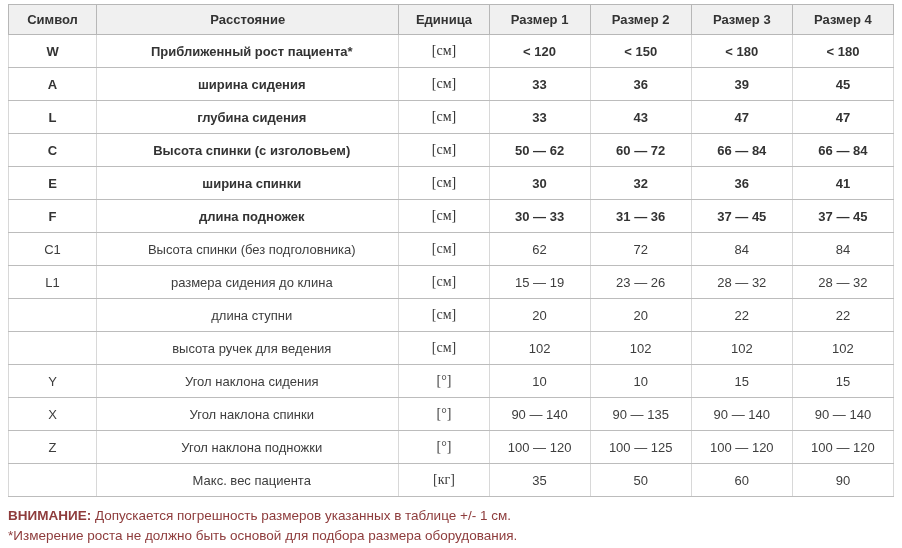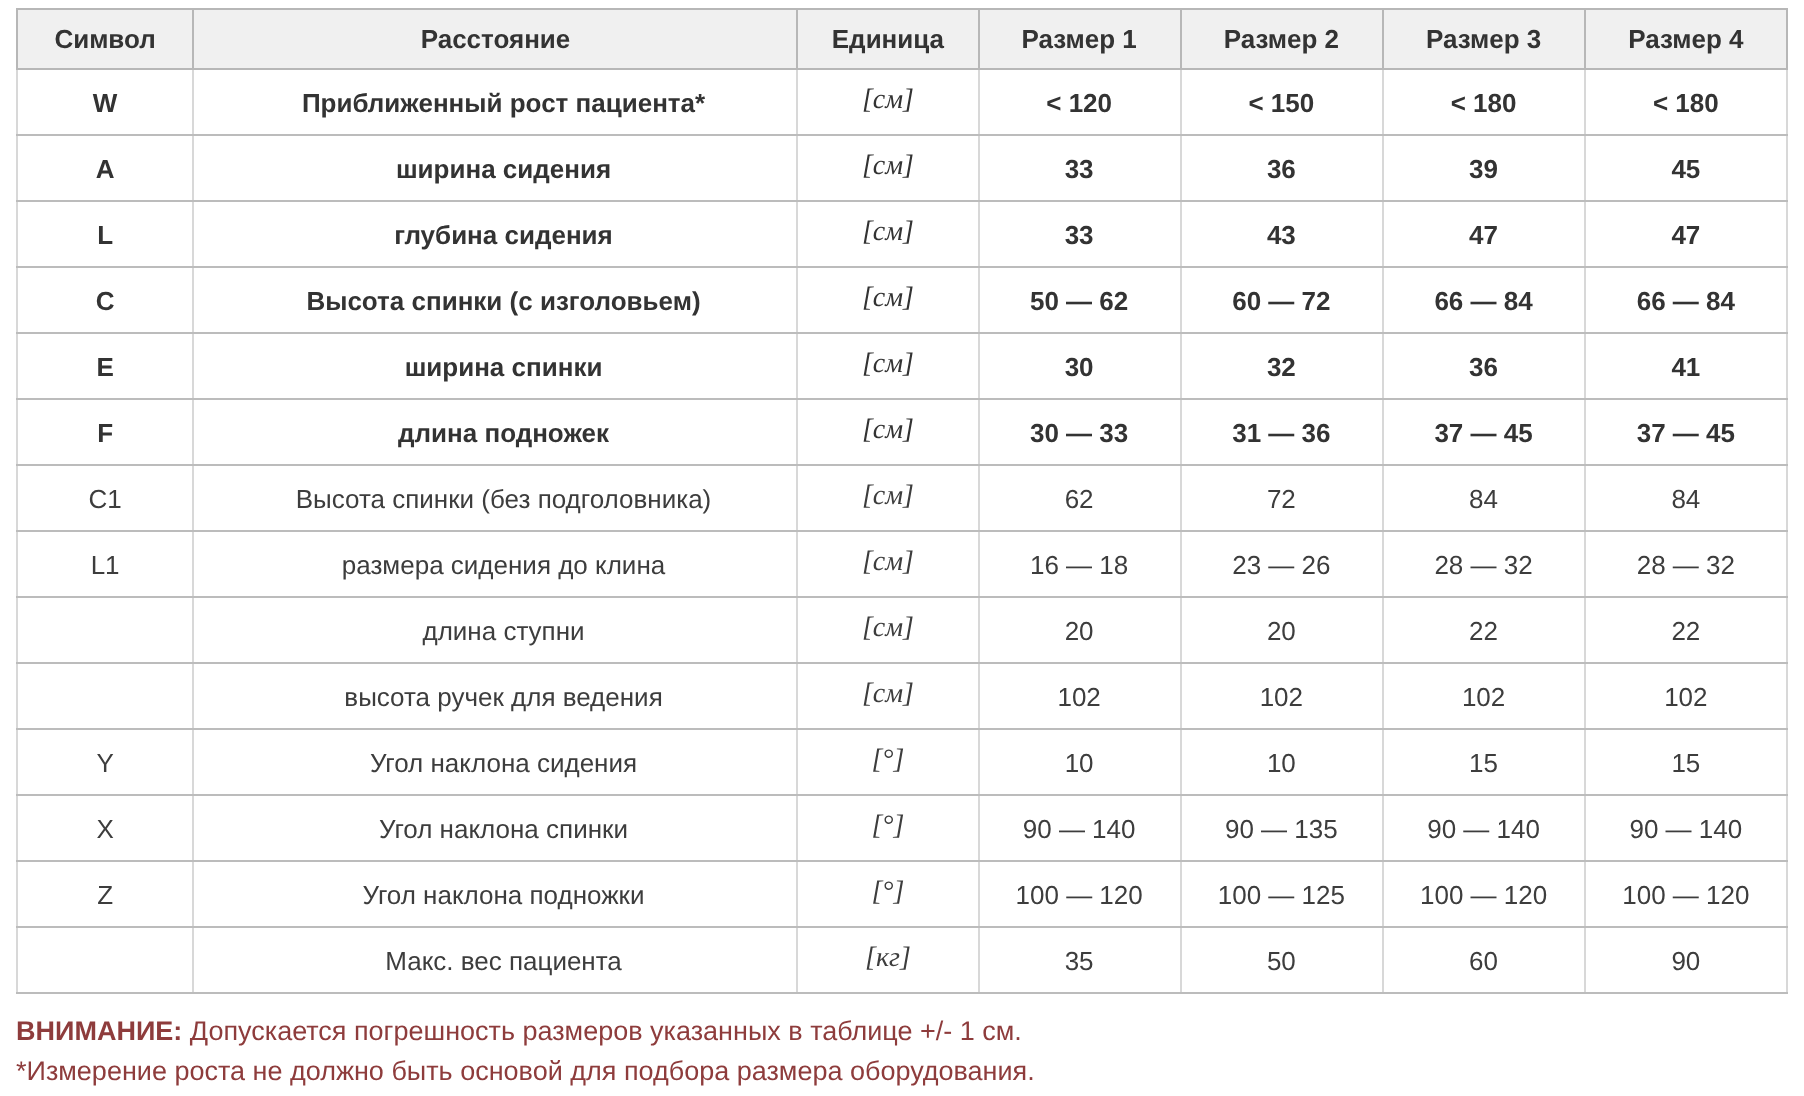--- a/index.html
+++ b/index.html
@@ -49,21 +49,20 @@
     text-align: center;
     background: #ffffff;
   }
   table.size-table td.col-distance {
     text-align: center;
     padding-left: 14px;
   }
   table.size-table td.col-unit {
     font-family: "Liberation Serif", "DejaVu Serif", serif;
     font-size: 14px;
-    font-style: italic;
   }
   tr.bold-row td { font-weight: 700; color: #333333; }
   tr.bold-row td.col-unit { font-weight: 400; }
 
   .footer-note {
     margin-top: 9px;
     font-size: 13.5px;
     line-height: 20px;
     color: #8e3c3c;
   }
@@ -156,21 +155,21 @@
           <td class="col-unit">[см]</td>
           <td class="col-size">62</td>
           <td class="col-size">72</td>
           <td class="col-size">84</td>
           <td class="col-size">84</td>
         </tr>
         <tr>
           <td class="col-symbol">L1</td>
           <td class="col-distance">размера сидения до клина</td>
           <td class="col-unit">[см]</td>
-          <td class="col-size">16 — 18</td>
+          <td class="col-size">15 — 19</td>
           <td class="col-size">23 — 26</td>
           <td class="col-size">28 — 32</td>
           <td class="col-size">28 — 32</td>
         </tr>
         <tr>
           <td class="col-symbol"></td>
           <td class="col-distance">длина ступни</td>
           <td class="col-unit">[см]</td>
           <td class="col-size">20</td>
           <td class="col-size">20</td>

